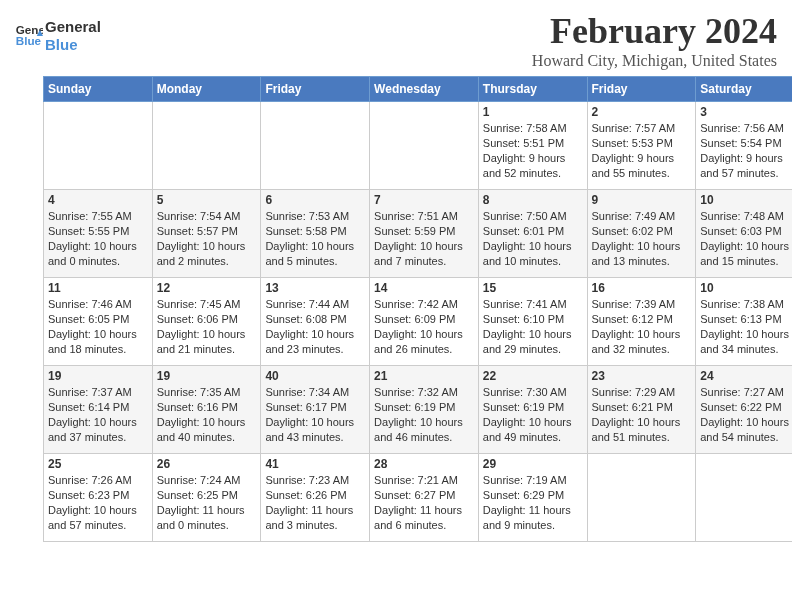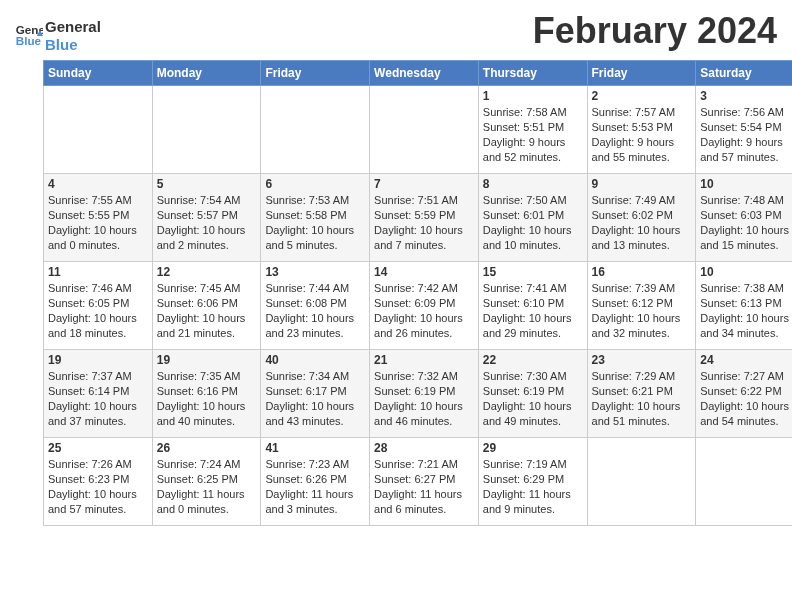--- a/index.html
+++ b/index.html
@@ -21,20 +21,21 @@
       align-items: center;
       margin-top: 8px;
     }
     .logo-icon {
       width: 28px;
       height: 28px;
       margin-right: 2px;
     }
     .title-area {
       text-align: right;
+      font-family: Liberation Serif, serif;
     }
     .month-title {
       font-size: 36px;
       font-weight: bold;
       color: #333;
     }
     .location-title {
       font-size: 16px;
       color: #555;
     }
@@ -90,20 +91,21 @@
       <text x="1" y="30" font-size="15" font-weight="bold" fill="#4a90d9">Blue</text>
       <polygon points="32,10 36,18 28,18" fill="#4a90d9"></polygon>
     </svg>
     <div>
       <div style="font-size:15px;font-weight:bold;color:#333;line-height:1.2;">General</div>
       <div style="font-size:15px;font-weight:bold;color:#4a90d9;line-height:1.2;">Blue</div>
     </div>
   </div>
   <div class="title-area">
     <div class="month-title">February 2024</div>
+    <div class="location-title">Howard City, Michigan, United States</div>
   </div>
 </div>
 
 <table>
   <thead>
     <tr id="header-row">
     <th>Sunday</th>
         <th>Monday</th>
         <th>Friday</th>
         <th>Wednesday</th>

